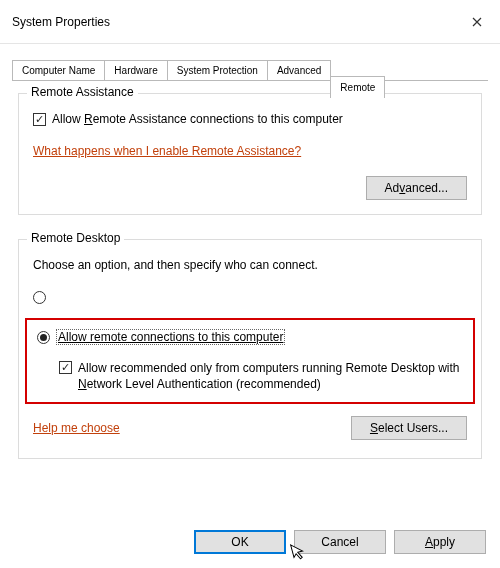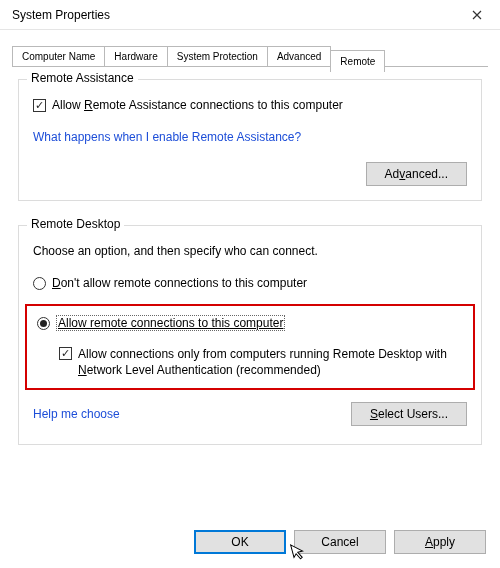--- a/index.html
+++ b/index.html
@@ -10,21 +10,21 @@
       background: #fff;
       color: #000;
       width: 500px;
       height: 568px;
       position: relative;
     }
     .titlebar {
       display: flex;
       align-items: center;
       justify-content: space-between;
-      height: 30px;
+      height: 44px;
       padding: 0 0 0 12px;
       border-bottom: 1px solid #e5e5e5;
     }
     .title {
       font-size: 12px;
     }
     .close-btn {
       width: 46px;
       height: 30px;
       display: flex;
@@ -48,21 +48,21 @@
       padding: 4px 9px;
       position: relative;
       cursor: pointer;
       margin-right: -1px;
       font-size: 10px;
     }
     .tab.active {
       background: #fff;
       padding-top: 5px;
       padding-bottom: 5px;
-      top: 6px;
+      top: 18px;
       z-index: 2;
     }
     .tab-content {
       padding: 12px 18px 12px 18px;
     }
     .groupbox {
       border: 1px solid #dcdcdc;
       padding: 18px 14px 14px 14px;
       position: relative;
       margin-bottom: 24px;
@@ -110,21 +110,22 @@
       margin-top: 1px;
     }
     .radio.checked::after {
       content: "";
       width: 7px;
       height: 7px;
       background: #222;
       border-radius: 50%;
     }
     .link {
-      color: #1d4ed8;
+      color: #c2410c;
+      text-decoration: underline;
       cursor: pointer;
     }
     .btn {
       border: 1px solid #adadad;
       background: #e1e1e1;
       padding: 4px 18px;
       font-family: inherit;
       font-size: 12px;
       cursor: pointer;
       min-width: 92px;
@@ -214,32 +215,31 @@
     </div>
   </div>
 
   <div class="groupbox" style="padding-bottom:18px;">
     <div class="groupbox-legend">Remote Desktop</div>
 
     <div style="margin-bottom: 18px;">Choose an option, and then specify who can connect.</div>
 
     <label class="radio-row" style="margin-bottom:14px;">
       <span class="radio"></span>
-      <span><span class="accesskey">D</span><span>on't allow remote connections to this computer</span></span>
     </label>
 
     <div class="highlight-box">
       <label class="radio-row" style="margin-bottom:16px;text-decoration:underline;">
         <span class="radio checked"></span>
         <span><span class="dotted-focus"><span class="accesskey">A</span><span>llow remote connections to this computer</span></span></span>
       </label>
 
       <label class="checkbox-row nested" style="margin-bottom:4px;">
         <span class="checkbox checked"></span>
-        <span style="line-height:1.35;"><span>Allow connections only from computers running Remote Desktop with </span><span class="accesskey">N</span><span>etwork Level Authentication (recommended)</span></span>
+        <span style="line-height:1.35;"><span>Allow recommended only from computers running Remote Desktop with </span><span class="accesskey">N</span><span>etwork Level Authentication (recommended)</span></span>
       </label>
     </div>
 
     <div class="footer-row">
       <span class="link">Help me choose</span>
       <button class="btn"><span class="accesskey">S</span><span>elect Users...</span></button>
     </div>
   </div>
 
 </div>

